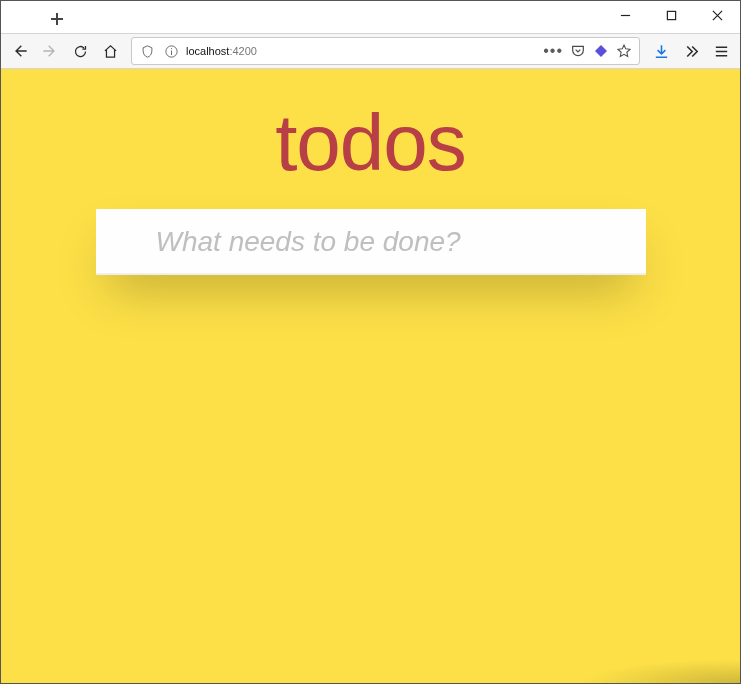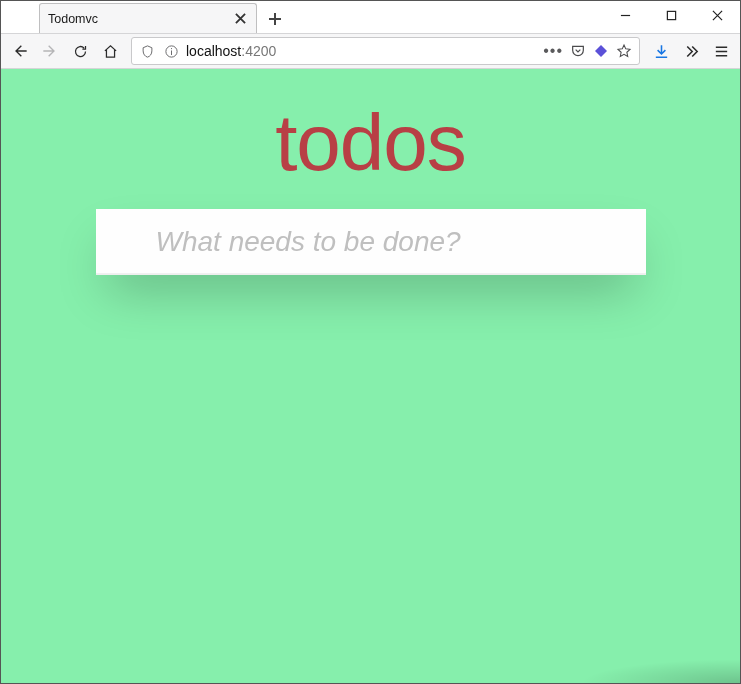--- a/index.html
+++ b/index.html
@@ -100,21 +100,21 @@
     align-items:center;
     padding:0 4px;
     gap:2px;
   }
   .addr-icon{
     width:22px;height:22px;display:flex;align-items:center;justify-content:center;
   }
   .addr-icon svg{width:15px;height:15px;stroke:#6d6d6f;stroke-width:1.6;fill:none;}
   .addr-url{
     flex:1;
-    font-size:14px;
+    font-size:11px;
     color:#777;
     display:flex;
     align-items:baseline;
     padding-left:2px;
     white-space:nowrap;
     overflow:hidden;
   }
   .addr-url .host{color:#111;}
   .addr-tail{
     display:flex;align-items:center;gap:1px;
@@ -125,21 +125,21 @@
   }
   .addr-tail svg{width:16px;height:16px;}
 
   .right-btn{
     width:30px;height:30px;display:flex;align-items:center;justify-content:center;cursor:pointer;
   }
   .right-btn svg{width:17px;height:17px;}
 
   
   .page{
-    background:#86efac;
+    background:#fde047;
     height:calc(100% - 68px);
     position:relative;
     overflow:hidden;
   }
   .todoapp{
     width:550px;
     margin:0 auto;
     padding-top:18px;
   }
   .page-title{
@@ -196,28 +196,20 @@
     width:160px;height:24px;
     pointer-events:none;
     background:radial-gradient(ellipse at bottom right,rgba(0,0,0,0.18),transparent 70%);
   }
 </style>
 </head>
 <body>
 
 <div class="titlebar">
   <div class="tab-area">
-    <div class="tab">
-      <span>Todomvc</span>
-      <span class="tab-close">
-        <svg viewBox="0 0 12 12">
-            <path d="M1 1 L11 11 M11 1 L1 11"></path>
-          </svg>
-      </span>
-    </div>
     <div class="new-tab">
       <svg viewBox="0 0 12 12">
           <path d="M6 0 V12 M0 6 H12"></path>
         </svg>
     </div>
   </div>
   <div class="window-controls">
     <div class="win-btn">
       <svg viewBox="0 0 12 12">
           <path d="M1 6 H11"></path>

